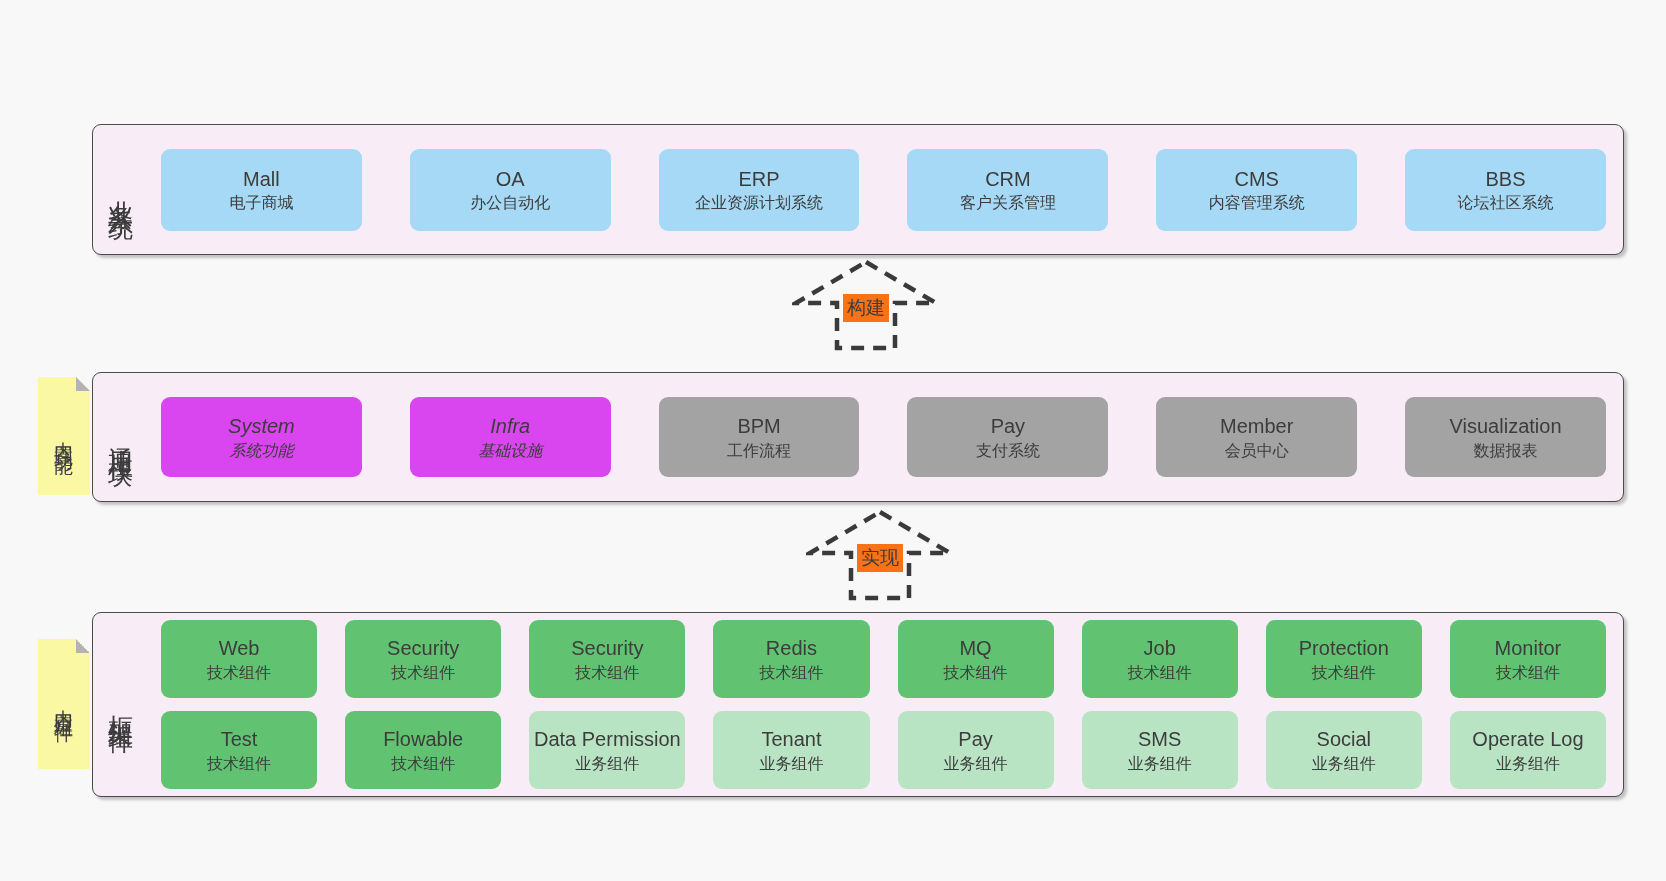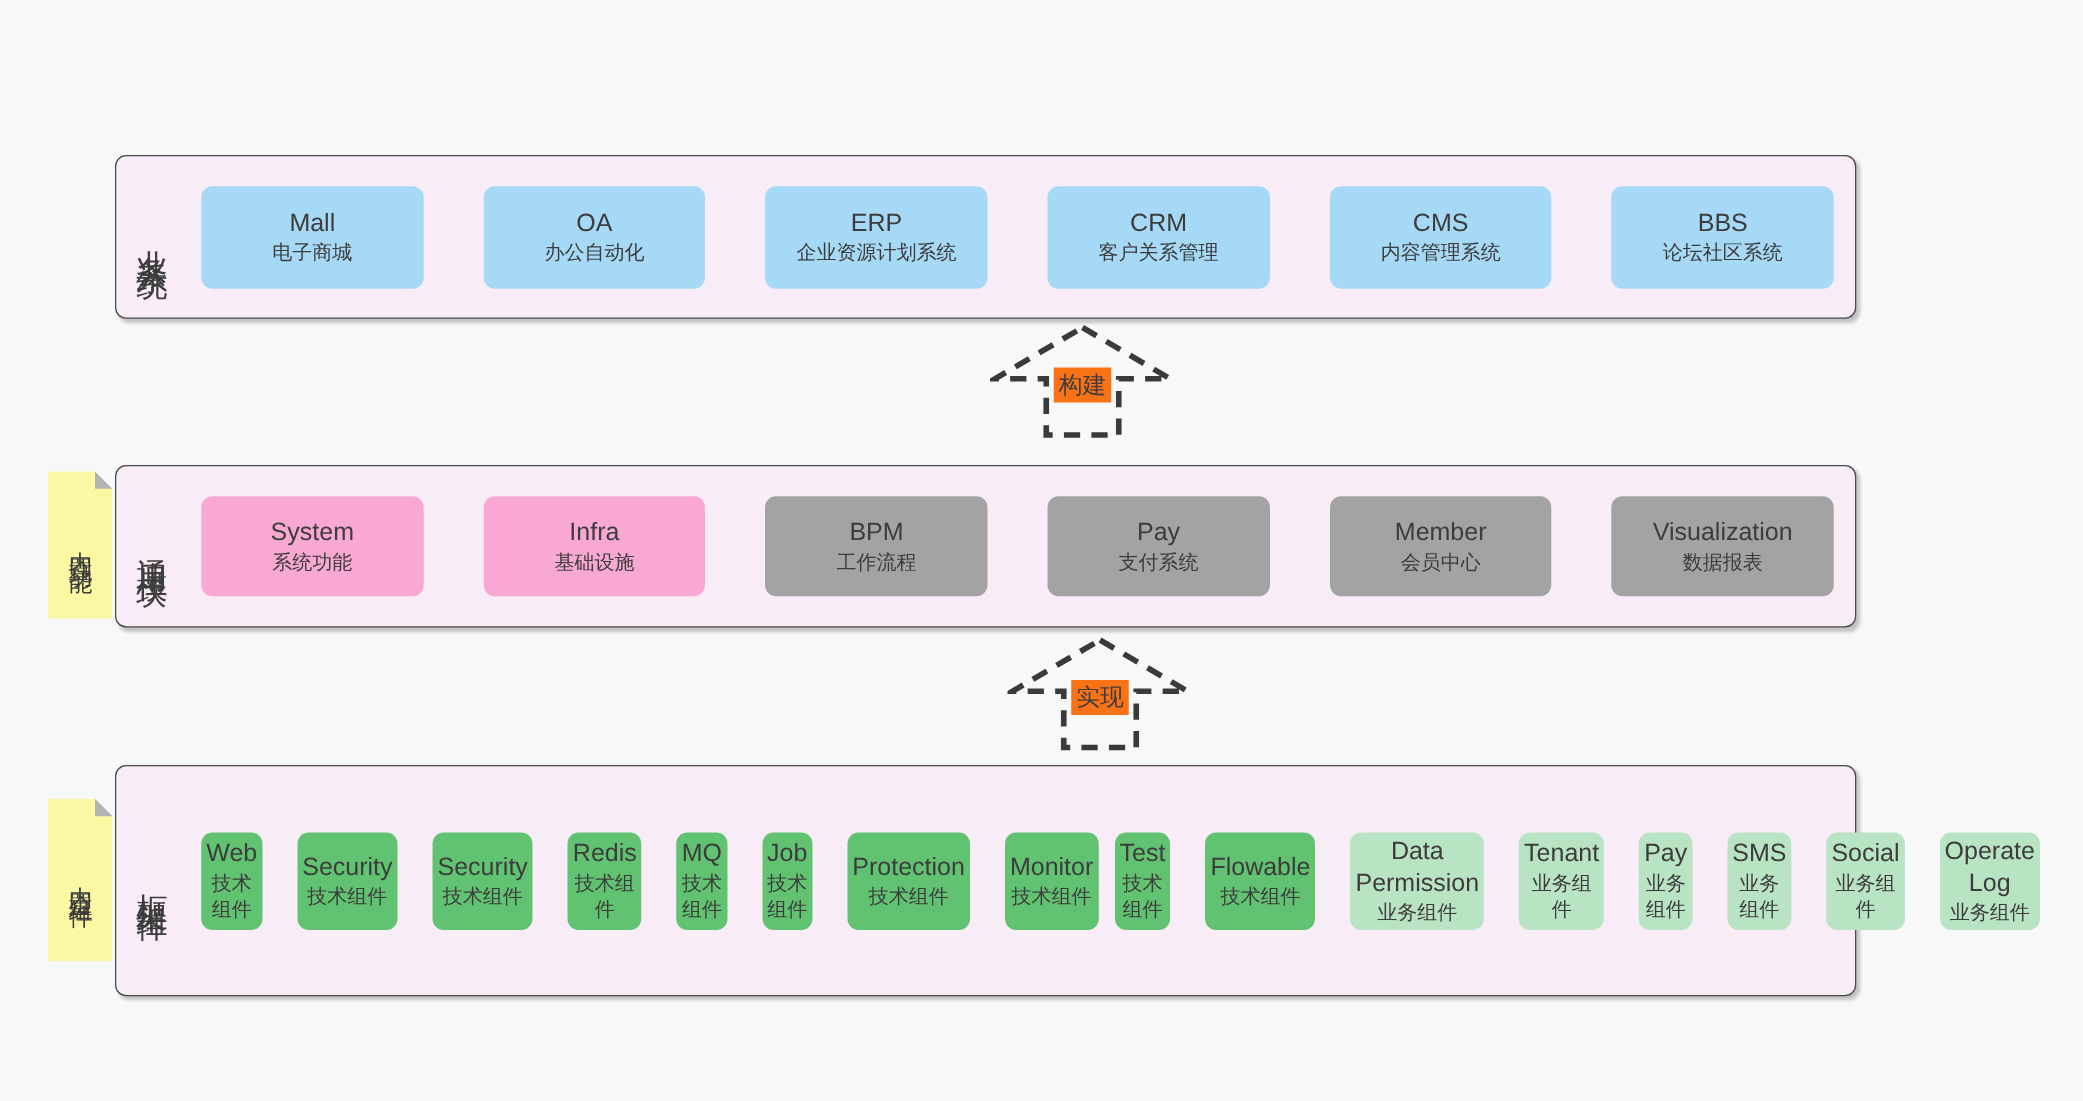--- a/index.html
+++ b/index.html
@@ -3,52 +3,52 @@
 <meta charset="utf-8">
 <style>
   html,body{margin:0;padding:0;}
   body{
     width:1666px;height:881px;position:relative;overflow:hidden;
     background:#f8f8f8;
     font-family:"Liberation Sans","DejaVu Sans",sans-serif;
     color:#3c3c3c;
   }
   .panel{
-    position:absolute;left:92px;width:1393px;
+    position:absolute;left:92px;width:1532px;
     background:#f8edf6;
     border:1.5px solid #4a4a4a;border-radius:9px;
     box-shadow:3px 3px 3px rgba(0,0,0,0.22);
     display:flex;align-items:center;
     box-sizing:border-box;
     padding:0 17px 0 15px;
     z-index:2;
   }
   .panel-top{top:124px;height:131px;}
   .panel-mid{top:372px;height:130px;}
   .panel-bottom{top:612px;height:185px;}
   .v-label{
     writing-mode:vertical-rl;text-orientation:upright;
     font-size:25px;letter-spacing:5px;line-height:1;
     color:#3c3c3c;flex:0 0 auto;
     margin-right:28px;text-align:center;
   }
   .boxes{display:flex;gap:48px;flex:1;align-items:center;}
   .boxes-8{gap:28px;}
-  .rows{flex:1;display:flex;gap:13px;}
+  .rows{flex:1;display:flex;flex-direction:column;gap:13px;}
   .box{
     flex:1;height:82px;border-radius:9px;
     display:flex;flex-direction:column;justify-content:center;align-items:center;
     text-align:center;line-height:1.32;padding:2px 4px;box-sizing:border-box;
   }
   .panel-mid .box{height:80px;}
   .panel-bottom .box{height:78px;}
   .box-title{font-size:20px;}
   .box-sub{font-size:16px;}
   .box-blue{background:#a6d9f5;}
-  .box-red{background:#f9a8d4;}
+  .box-red{background:#d946ef;font-style:italic;}
   .box-pink{background:#a3a3a3;}
   .box-green{background:#61c371;}
   .box-green-light{background:#b9e4c3;}
   .sticky{
     position:absolute;left:38px;width:52px;background:#fbf8a3;
     z-index:1;
     clip-path:polygon(0 0,calc(100% - 14px) 0,100% 14px,100% 100%,0 100%);
     display:flex;align-items:center;justify-content:center;
   }
   .sticky-mid{top:377px;height:118px;}

